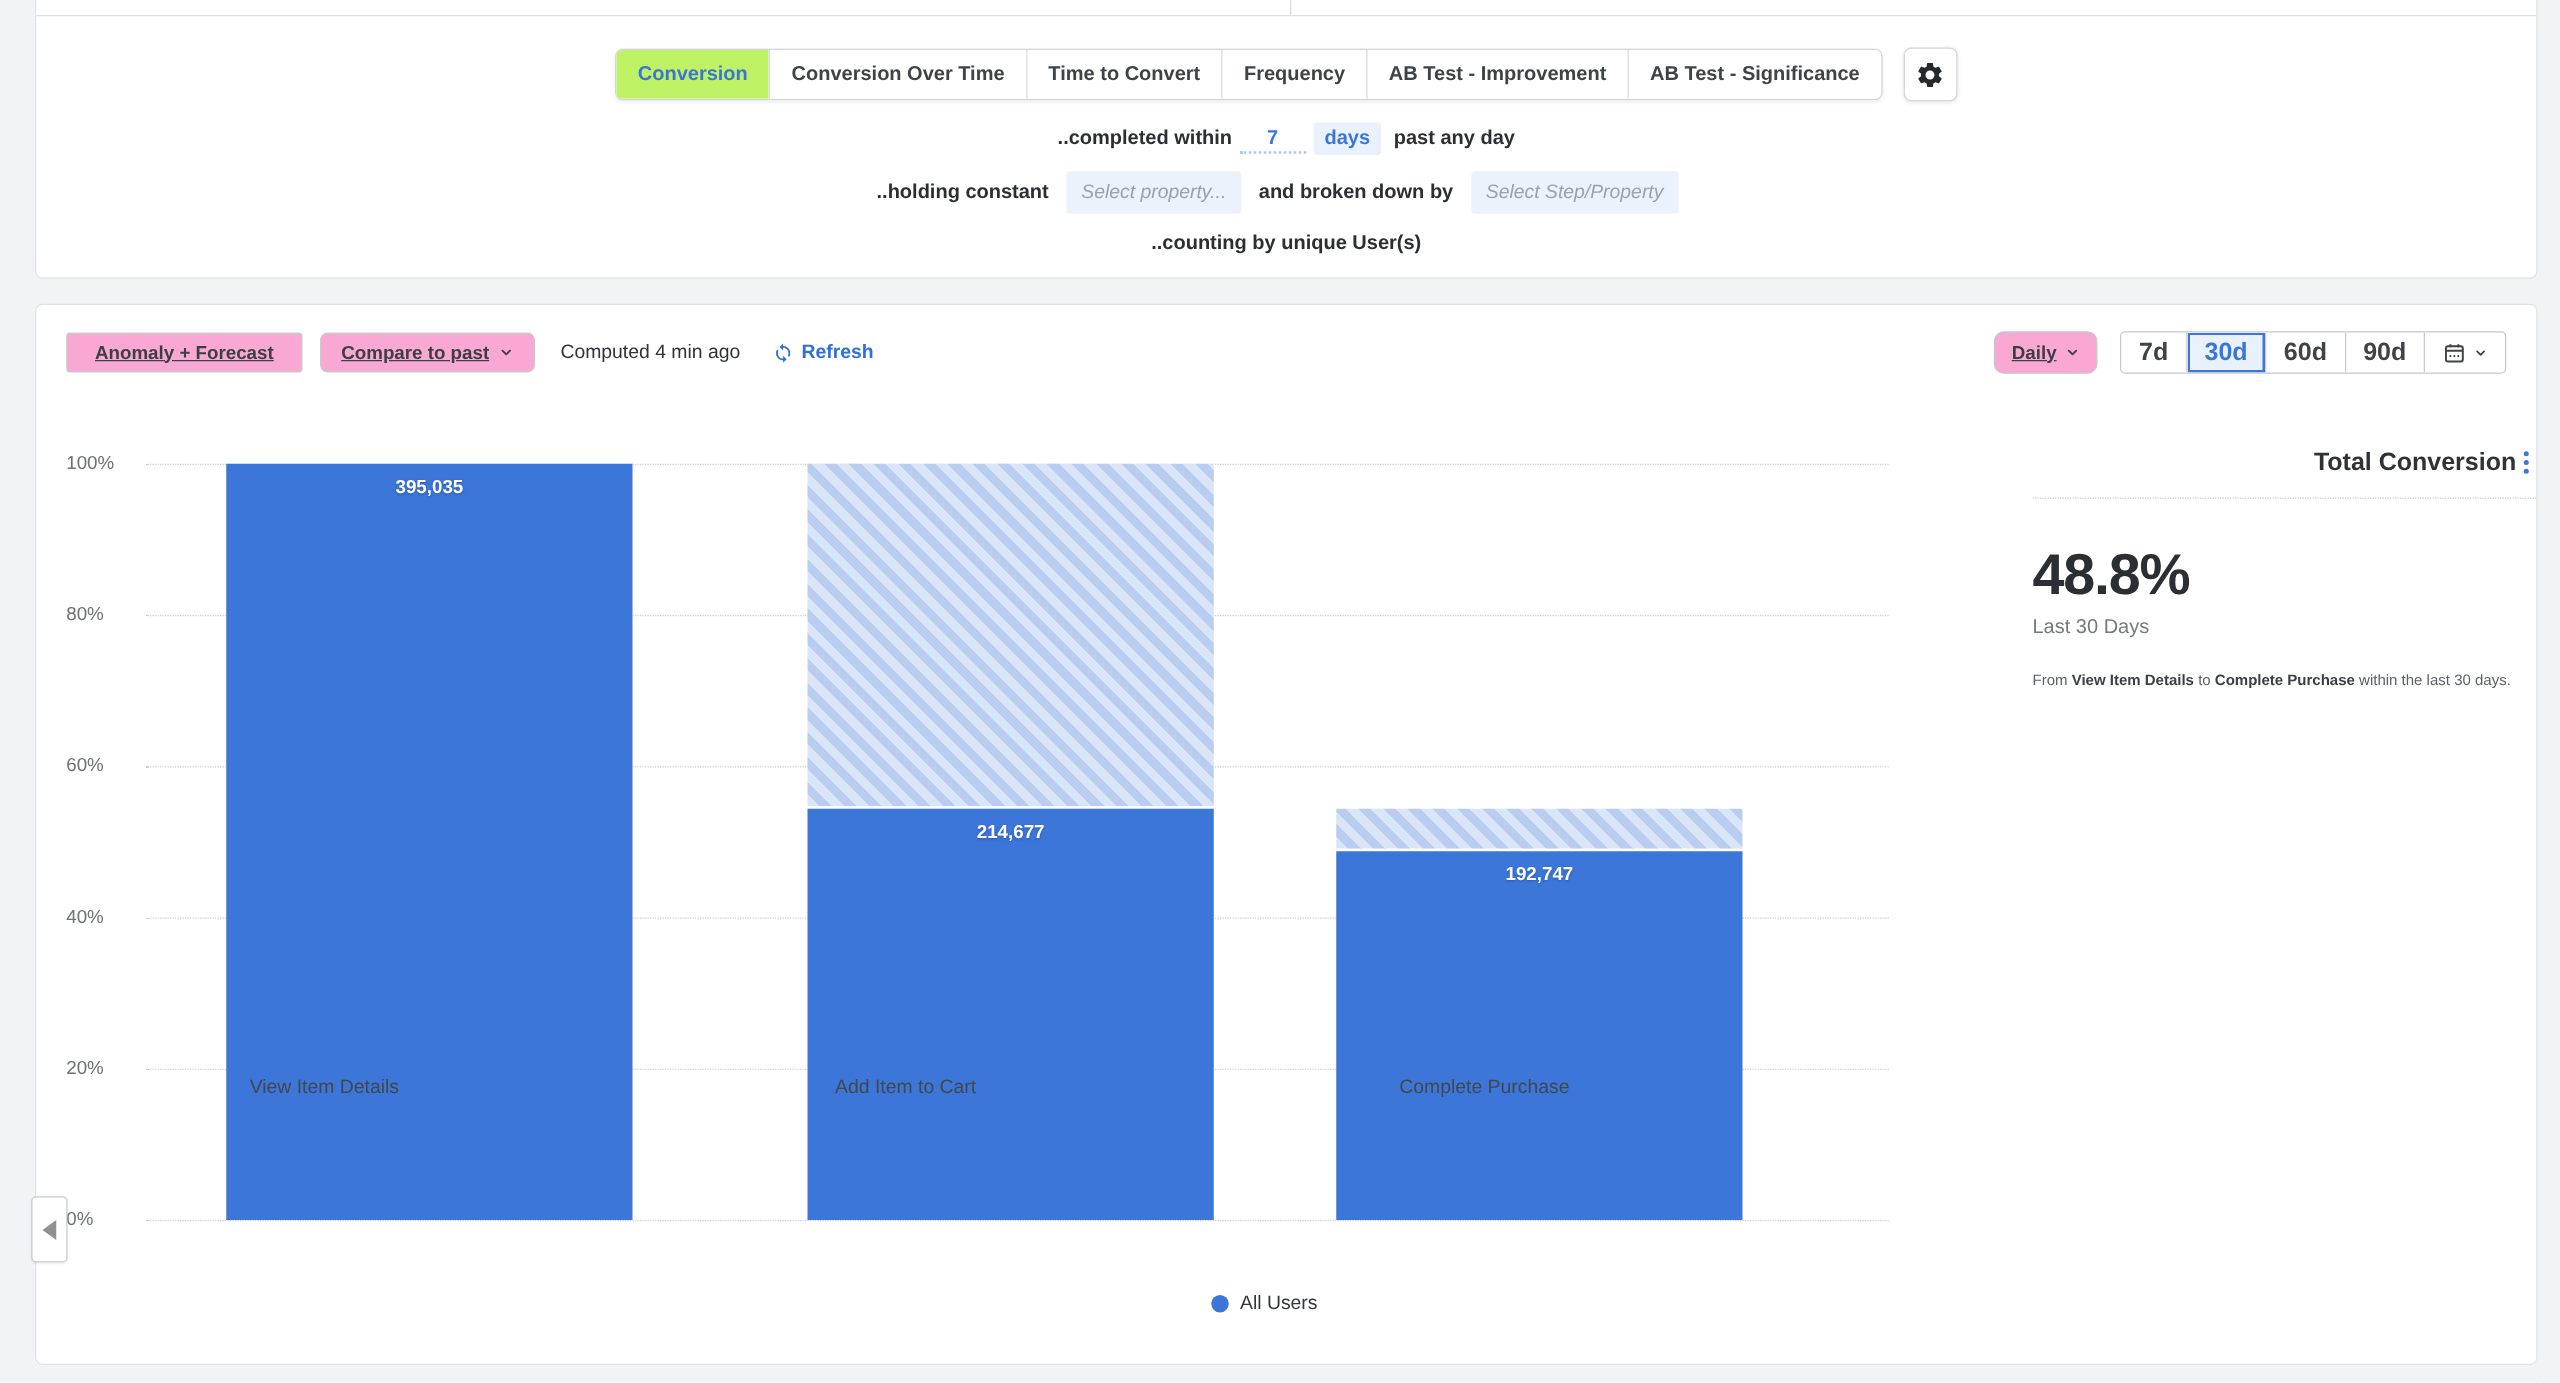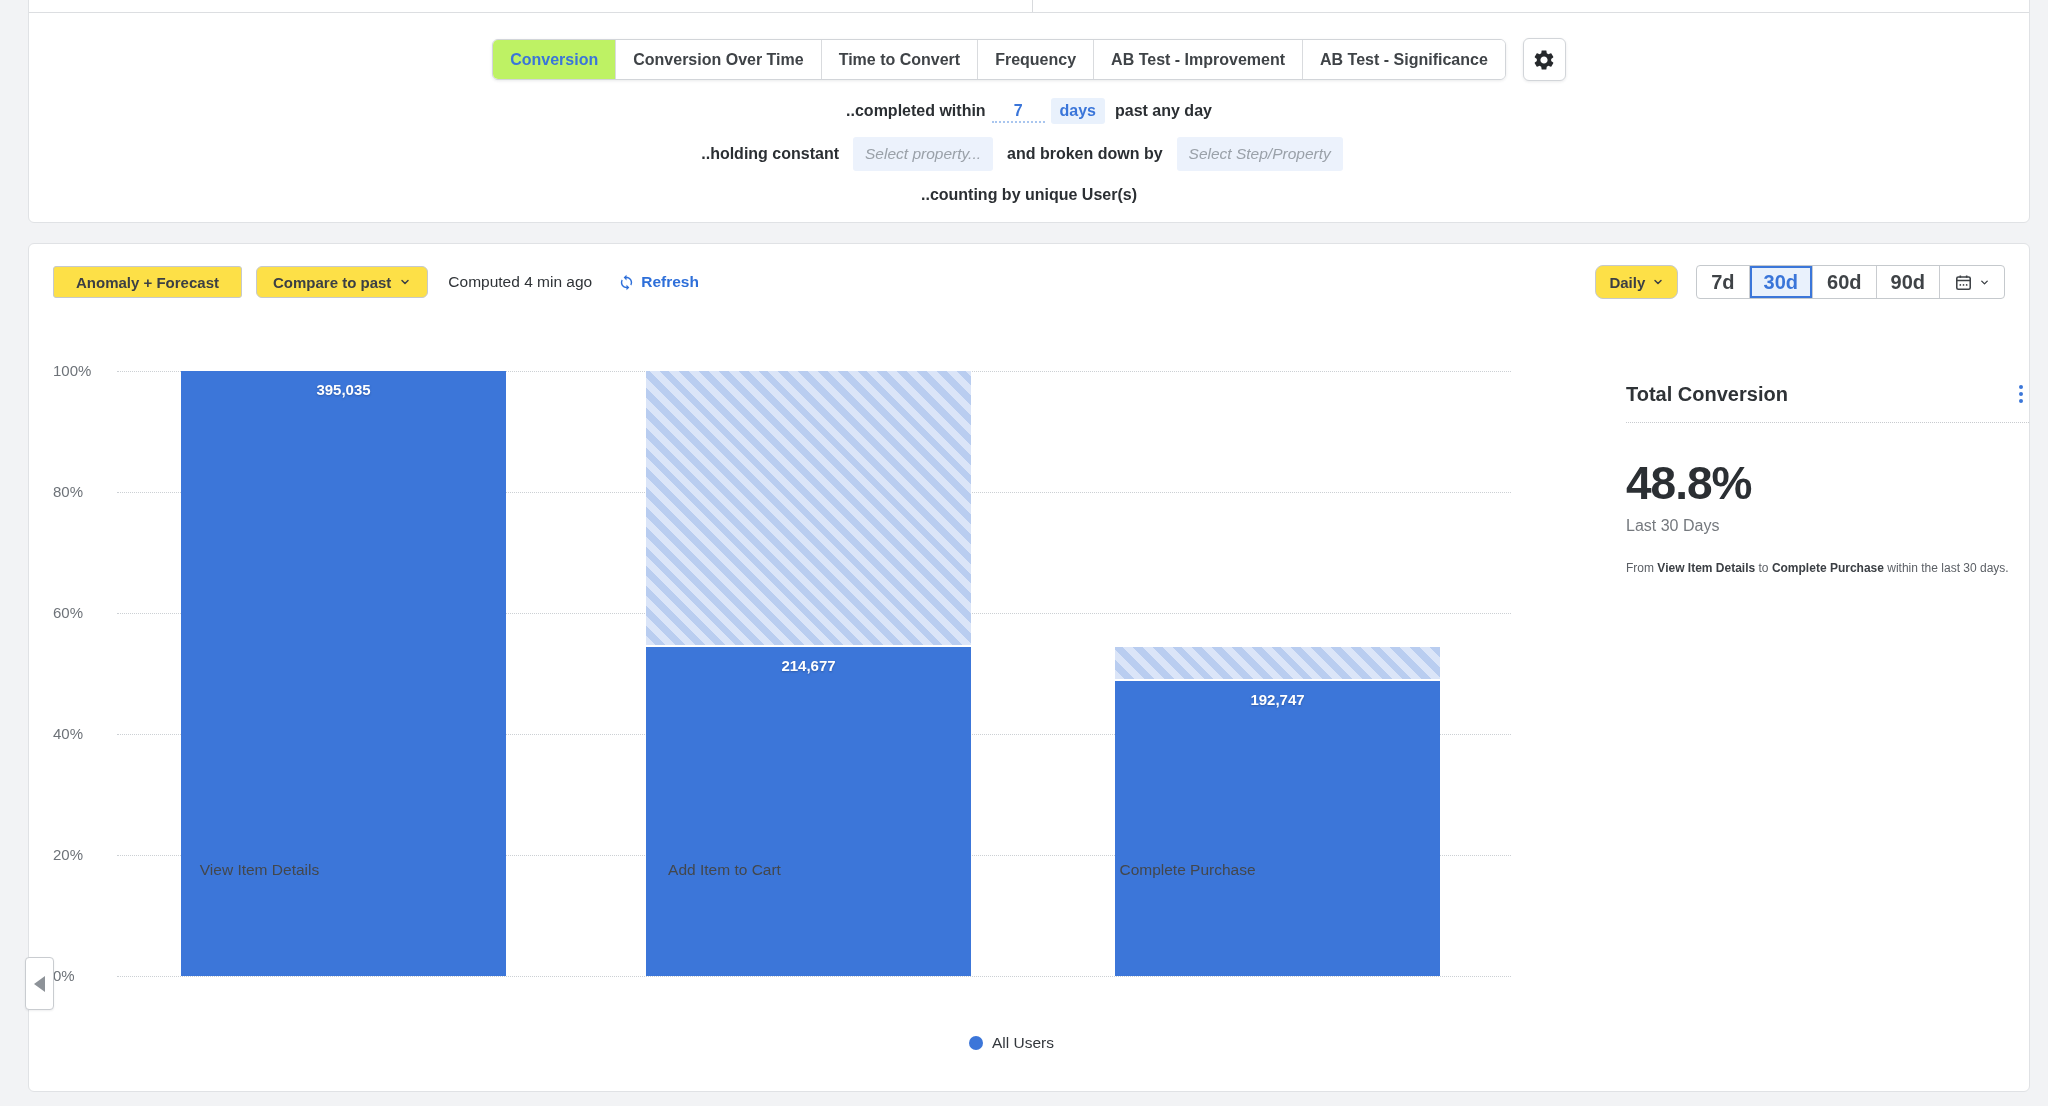--- a/index.html
+++ b/index.html
@@ -39,22 +39,22 @@
   .tok-value { color:#3a75d9; font-weight:700; padding:2px 22px 1px; border-bottom:2px dotted #a9c6ef; margin:0 6px; }
   .tok-unit  { color:#3a75d9; font-weight:700; background:#e9f1fc; border-radius:3px; padding:4px 9px; margin-right:10px; }
   .tok-placeholder {
     font-style:italic; font-weight:400; color:#9aa1a9; background:#ecf2fc; border-radius:3px;
     padding:8px 12px; margin:0 14px; font-size:15.5px;
   }
   
   #chart-card { top:243px; height:849px; }
   .controls { position:absolute; left:24px; right:24px; top:21px; display:flex; align-items:center; }
   .btn {
-    background:#fde047; border:1px solid #c5c9cd; color:#3b3f44; font-weight:700; font-size:15px;
-    display:inline-flex; align-items:center; justify-content:center; cursor:pointer;
+    background:#f9a8d4; border:1px solid #c5c9cd; color:#3b3f44; font-weight:700; font-size:15px;
+    display:inline-flex; align-items:center; justify-content:center; cursor:pointer;text-decoration:underline;
   }
   .btn-anomaly { height:32px; padding:0 22px; border-radius:3px; }
   .btn-compare { height:32px; padding:0 16px; border-radius:6px; margin-left:14px; gap:8px; }
   .computed { font-size:15.5px; font-weight:400; color:#2f3337; margin-left:20px; }
   .refresh { display:inline-flex; align-items:center; gap:6px; margin-left:26px; color:#2e6fd9; font-weight:700; font-size:15.5px; cursor:pointer; }
   .spacer { flex:1; }
   .btn-daily { height:34px; padding:0 13px; border-radius:8px; gap:7px; }
   .seg {
     display:flex; margin-left:18px; border:1px solid #c5c9cd; border-radius:4px; background:#fff; height:34px; overflow:hidden;
   }
@@ -67,38 +67,38 @@
   .seg-cal { gap:6px; }
   
   .plot { position:absolute; left:88px; top:127px; width:1394px; height:605px; }
   .gridline { position:absolute; left:0; right:0; border-top:1px dotted #ccd0d4; }
   .gridline.g0{top:0} .gridline.g1{top:20%} .gridline.g2{top:40%}
   .gridline.g3{top:60%} .gridline.g4{top:80%} .gridline.g5{top:100%}
   .ytick { position:absolute; left:-64px; width:52px; text-align:left; font-size:15px; color:#6d7278; }
   .ytick.t0{top:-9px} .ytick.t1{top:calc(20% - 9px)} .ytick.t2{top:calc(40% - 9px)}
   .ytick.t3{top:calc(60% - 9px)} .ytick.t4{top:calc(80% - 9px)} .ytick.t5{top:calc(100% - 9px)}
   .bar-col { position:absolute; top:0; bottom:0; width:325px; }
-  .bar-col.b0{left:64px} .bar-col.b1{left:529px} .bar-col.b2{left:998px}
+  .bar-col.b0{left:64px} .bar-col.b1{left:529px} .bar-col.b2{left:952px}
   .bar-solid { position:absolute; bottom:0; left:0; right:0; background:#3c76d9; }
   .bar-hatch {
     position:absolute; left:0; right:0; border-bottom:2px solid #fff;
     background:repeating-linear-gradient(45deg,#dbe5f8 0px,#dbe5f8 7px,#b9cdf0 7px,#b9cdf0 14px);
   }
   .bar-count {
     position:absolute; top:10px; left:0; right:0; text-align:center;
     color:#fff; font-size:15px; font-weight:700; text-shadow:0 1px 2px rgba(20,40,80,.35);
   }
   .xlabel { position:absolute; top:617px; width:333px; text-align:center; font-size:15.5px; color:#43474c; }
   .xlabel.b0{left:64px} .xlabel.b1{left:529px} .xlabel.b2{left:992px}
   .legend { position:absolute; left:0; width:1965px; top:790px; display:flex; justify-content:center; align-items:center; gap:9px; }
   .legend-dot { width:14px; height:14px; border-radius:50%; background:#3c76d9; }
   .legend-label { font-size:15.5px; color:#33373c; }
   
   .summary { position:absolute; left:1597px; top:113px; width:403px; }
-  .summary-head { display:flex; align-items:center; justify-content:space-between;margin-top:24px; }
+  .summary-head { display:flex; align-items:center; justify-content:flex-end; }
   .summary-title { font-size:20px; font-weight:700; color:#2f3337; }
   .kebab { display:flex; flex-direction:column; gap:3px; padding:4px 6px; cursor:pointer; }
   .kebab i { width:4px; height:4px; border-radius:50%; background:#3b76d9; display:block; }
   .summary-divider { border-top:1px dotted #c8cbcf; margin-top:15px; }
   .summary-value { margin-top:33px; font-size:46px; font-weight:700; color:#2b2f33; letter-spacing:-1px; }
   .summary-period { margin-top:7px; font-size:16px; color:#75797e; }
   .summary-desc { margin-top:25px; font-size:12px; line-height:1.45; color:#5c6066; }
   .summary-desc b { color:#3b3f44; }
   
   .collapse-handle {

